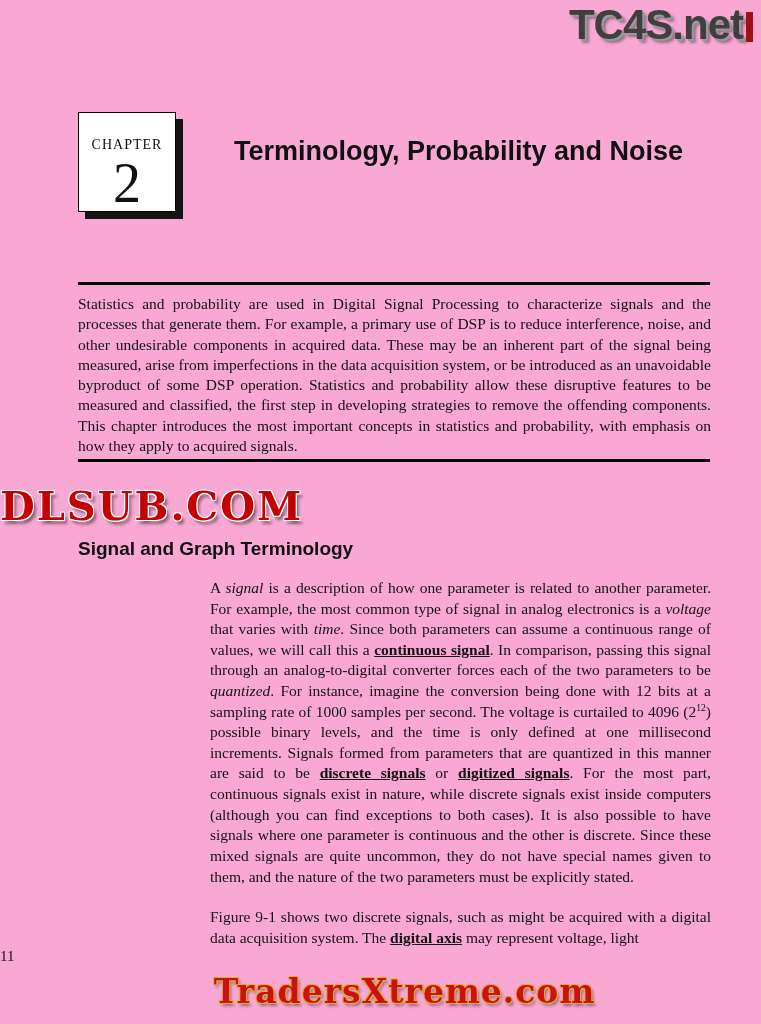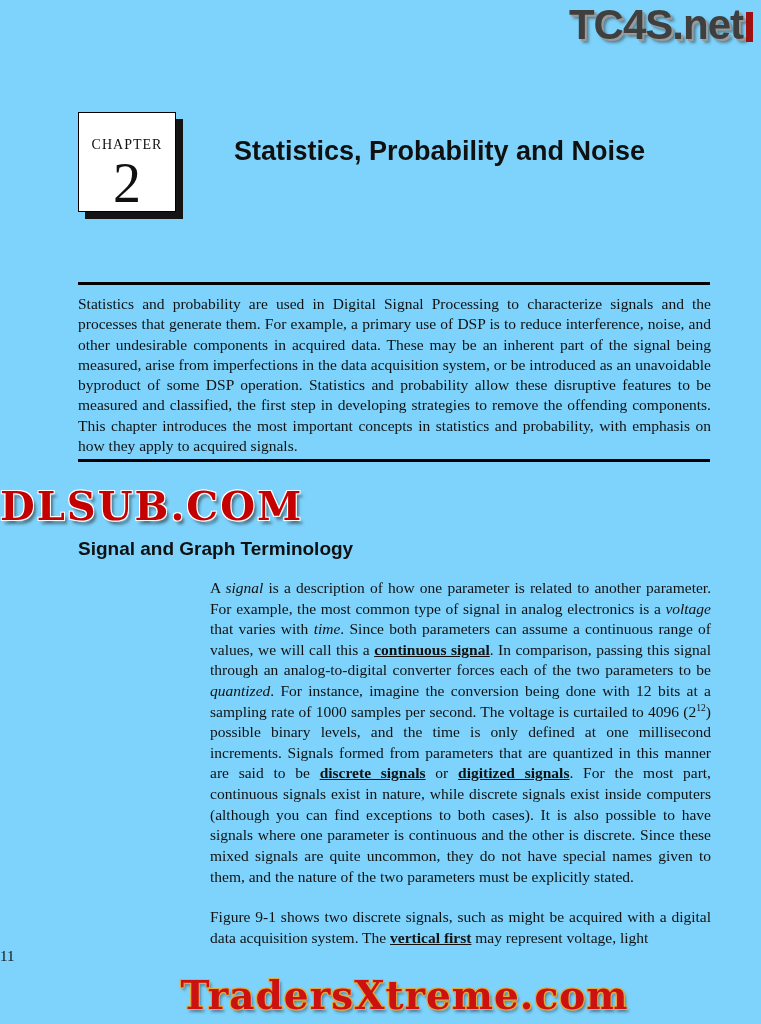--- a/index.html
+++ b/index.html
@@ -4,21 +4,21 @@
 <style>
   html, body {
     margin: 0;
     padding: 0;
     background: #ffffff;
   }
   .page {
     position: relative;
     width: 761px;
     height: 1024px;
-    background: #7dd3fc;
+    background: #f9a8d4;
     overflow: hidden;
     font-family: "Liberation Serif", serif;
     color: #111;
   }
 
   
   .logo-top {
     position: absolute;
     top: 4px;
     right: 18px;
@@ -148,21 +148,21 @@
   }
 
   .wm-bottom {
     position: absolute;
     left: 0;
     right: 0;
     top: 972px;
     text-align: center;
     font-family: "DejaVu Serif", serif;
     font-weight: bold;
-    font-size: 39px;
+    font-size: 33px;
     letter-spacing: 1px;
     color: #cc1111;
     text-shadow:
       -1px -1px 0 #e2ab3c, 1px -1px 0 #e2ab3c,
       -1px 1px 0 #e2ab3c, 1px 1px 0 #e2ab3c,
       2px 3px 3px rgba(40,40,40,0.5);
     padding-left: 48px;
   }
 </style>
 </head>
@@ -171,34 +171,34 @@
 <div class="page">
 
   <div class="logo-top">TC4S.net</div>
   <div class="logo-accent"></div>
 
   <div class="chapter-box">
     <div class="chapter-label">CHAPTER</div>
     <div class="chapter-number">2</div>
   </div>
 
-  <div class="chapter-title">Statistics, Probability and Noise</div>
+  <div class="chapter-title">Terminology, Probability and Noise</div>
 
   <div class="rule rule-1"></div>
 
   <div class="intro">Statistics and probability are used in Digital Signal Processing to characterize signals and the processes that generate them.  For example, a primary use of DSP is to reduce interference, noise, and other undesirable components in acquired data.  These may be an inherent part of the signal being measured, arise from imperfections in the data acquisition system, or be introduced as an unavoidable byproduct of some DSP operation.  Statistics and probability allow these disruptive features to be measured and classified, the first step in developing strategies to remove the offending components.  This chapter introduces the most important concepts in statistics and probability, with emphasis on how they apply to acquired signals.</div>
 
   <div class="rule rule-2"></div>
 
   <div class="wm-mid">DLSUB.COM</div>
 
   <div class="section-heading">Signal and Graph Terminology</div>
 
   <div class="body-block">
     <p><span>A </span><span class="run-i">signal</span><span> is a description of how one parameter is related to another parameter. For example, the most common type of signal in analog electronics is a </span><span class="run-i">voltage</span><span> that varies with </span><span class="run-i">time</span><span>.   Since both parameters can assume a continuous range of values, we will call this a </span><span class="run-b">continuous signal</span><span>.  In comparison, passing this signal through an analog-to-digital converter forces each of the two parameters to be </span><span class="run-i">quantized</span><span>.  For instance, imagine the conversion being done with 12 bits at a sampling rate of 1000 samples per second. The voltage is curtailed to 4096 (2</span><span class="run-sup">12</span><span>) possible binary levels, and the time is only defined at one millisecond increments.  Signals formed from parameters that are quantized in this manner are said to be </span><span class="run-b">discrete signals</span><span> or </span><span class="run-b">digitized signals</span><span>.  For the most part, continuous signals exist in nature, while discrete signals exist inside computers (although you can find exceptions to both cases).  It is also possible to have signals where one parameter is continuous and the other is discrete.  Since these mixed signals are quite uncommon, they do not have special names given to them, and the nature of the two parameters must be explicitly stated.</span></p>
-    <p><span>Figure 9-1 shows two discrete signals, such as might be acquired with a digital data acquisition system.  The </span><span class="run-b">vertical first</span><span> may represent voltage, light</span></p>
+    <p><span>Figure 9-1 shows two discrete signals, such as might be acquired with a digital data acquisition system.  The </span><span class="run-b">digital axis</span><span> may represent voltage, light</span></p>
   </div>
 
   <div class="page-number">11</div>
 
   <div class="wm-bottom">TradersXtreme.com</div>
 
 </div>
 
 </body></html>

